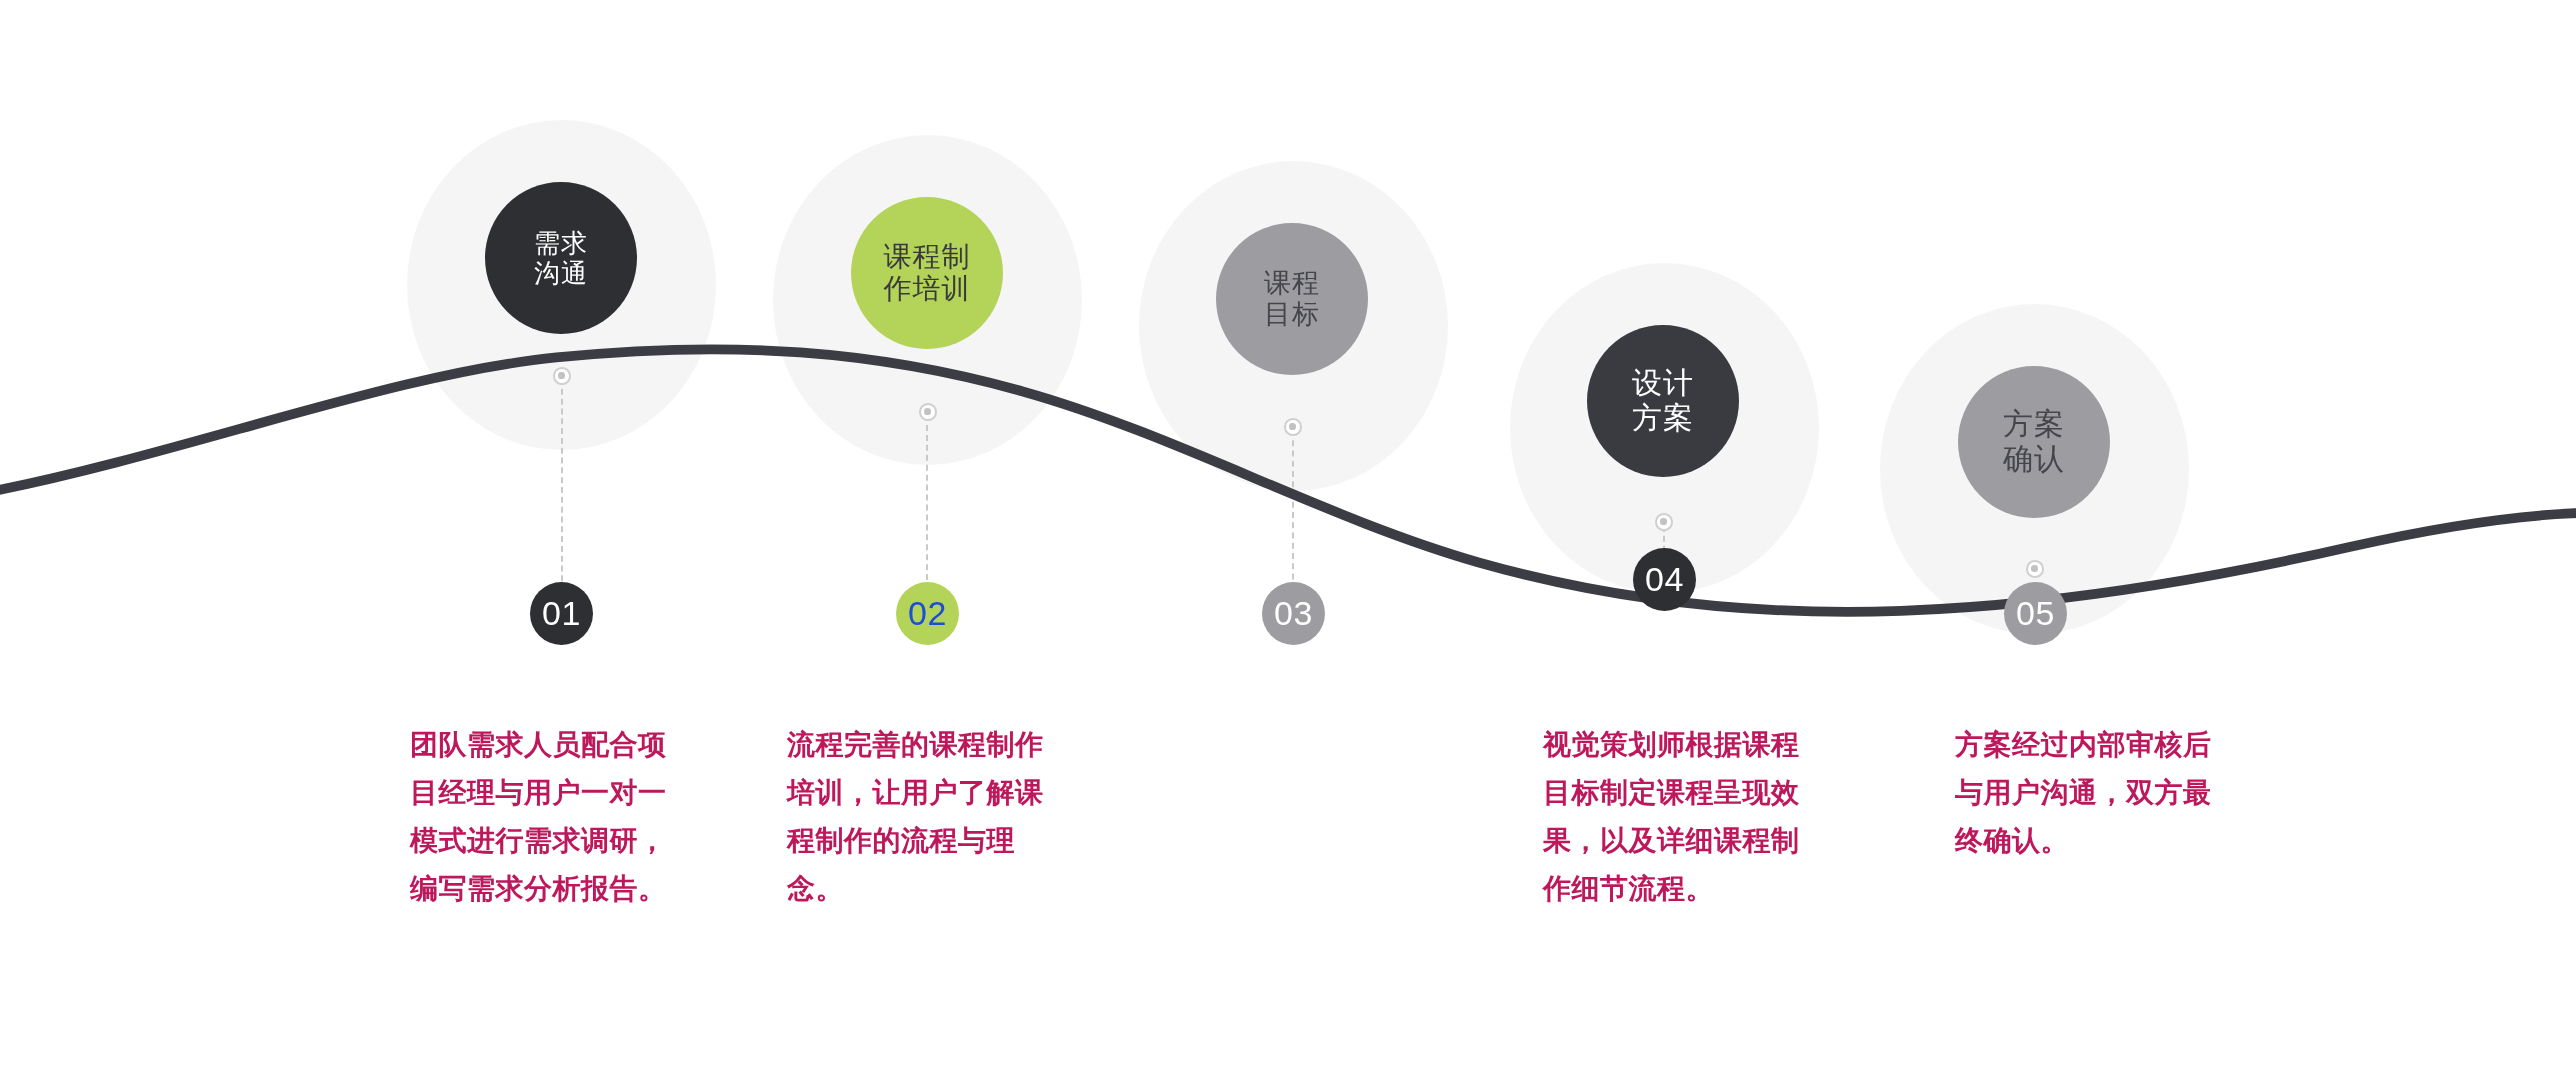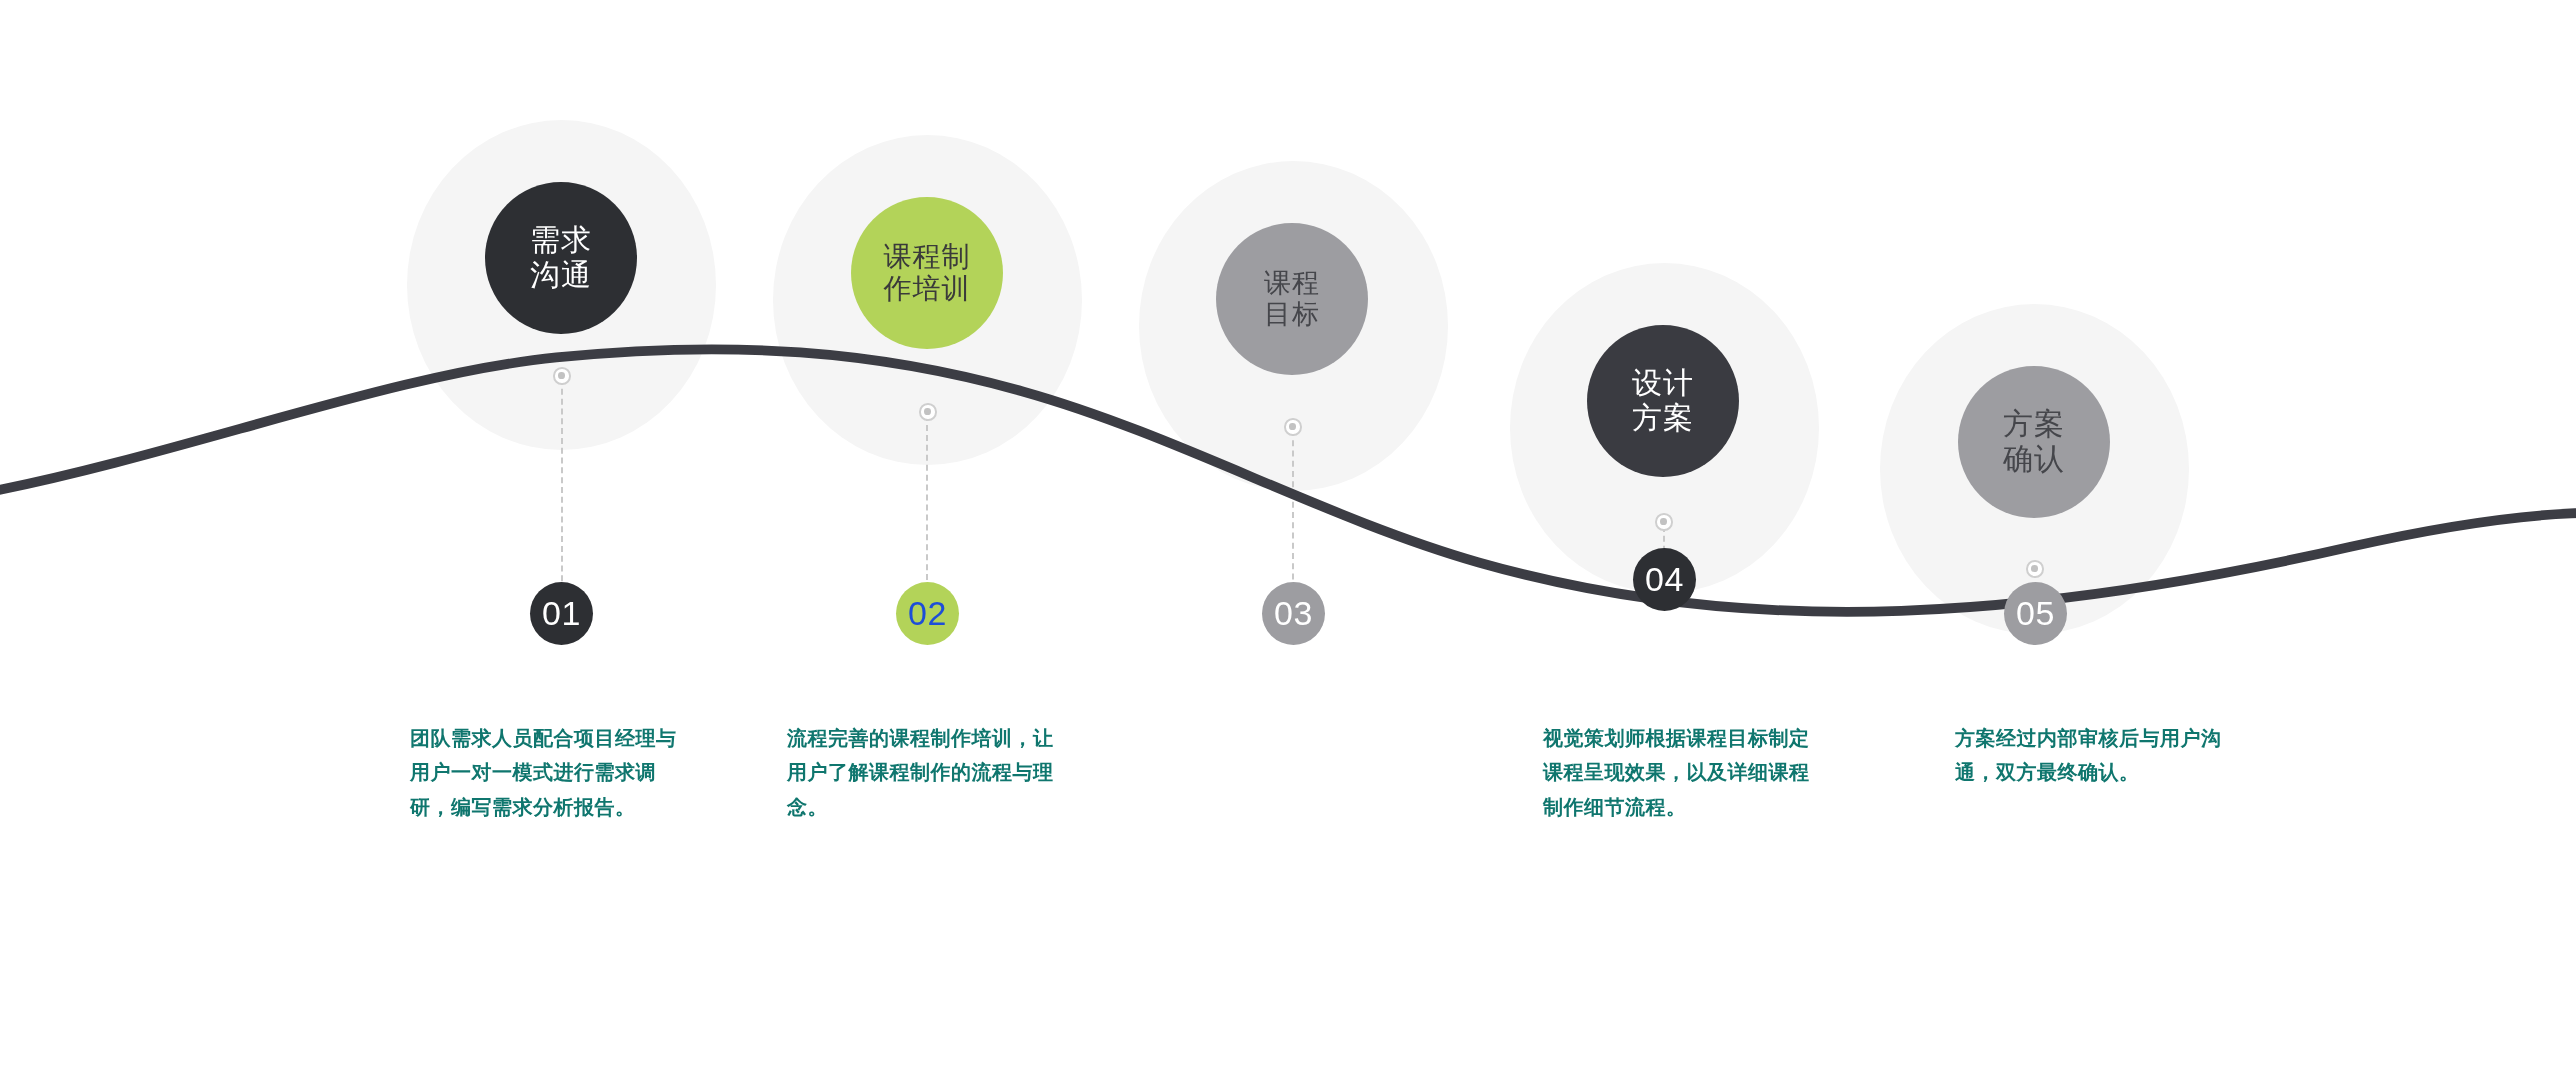--- a/index.html
+++ b/index.html
@@ -46,24 +46,24 @@
     position:absolute;z-index:6;
     width:63px;height:63px;border-radius:50%;
     display:flex;align-items:center;justify-content:center;
     color:#ffffff;font-size:34px;font-weight:normal;
     letter-spacing:0.5px;
   }
 
   .desc{
     position:absolute;z-index:6;
     width:273px;
-    font-size:20px;
+    font-size:28px;
     font-weight:bold;
     line-height:1.72;
-    color:#0f766e;
+    color:#be185d;
     letter-spacing:0.5px;
   }
 </style>
 </head>
 <body>
 
 <div id="stage">
 
   <div class="halo" style="left:407px;top:120px;width:309px;height:330px;"></div>
   <div class="halo" style="left:773px;top:135px;width:309px;height:330px;"></div>
@@ -74,21 +74,21 @@
   <div class="dash" style="left:561px;top:379px;height:222px;"></div>
   <div class="dash" style="left:926px;top:415px;height:185px;"></div>
   <div class="dash" style="left:1292px;top:430px;height:170px;"></div>
   <div class="dash" style="left:1663px;top:526px;height:75px;"></div>
   <div class="dash" style="left:2034px;top:572px;height:28px;"></div>
 
   <svg id="curve-layer" viewBox="0 0 5118 2093" preserveAspectRatio="none">
     <path id="flow-path" fill="none" stroke="#3c3d44" stroke-width="19" stroke-linecap="round" d="M -20 955 C 360 880 760 726 1080 694 C 1420 660 1700 680 1985 760 C 2290 846 2570 1006 2870 1092 C 3130 1166 3400 1196 3690 1186 C 3980 1176 4280 1126 4560 1062 C 4800 1008 5000 985 5140 1000"></path>
   </svg>
 
-  <div class="node" style="left:485px;top:182px;width:152px;height:152px;background:#2d2f33;color:#ffffff;font-size:30px;">
+  <div class="node" style="left:485px;top:182px;width:152px;height:152px;background:#2d2f33;color:#ffffff;font-size:26px;">
     <div>
       <span>需求</span>
       <span>沟通</span>
     </div>
   </div>
   <div class="marker" style="left:553px;top:367px;">
     <i></i>
   </div>
   <div class="badge" style="left:530px;top:582px;background:#2d2f33;color:#ffffff;">
     <span>01</span>

